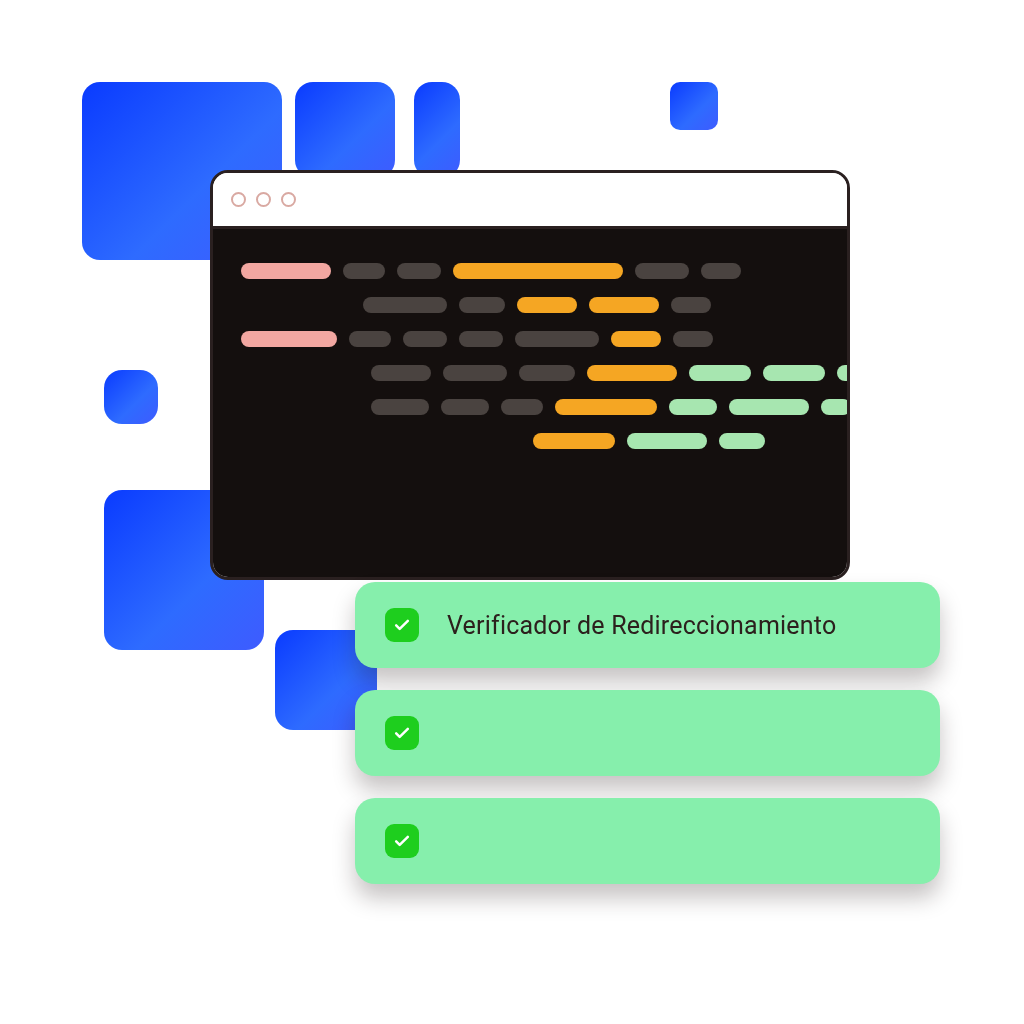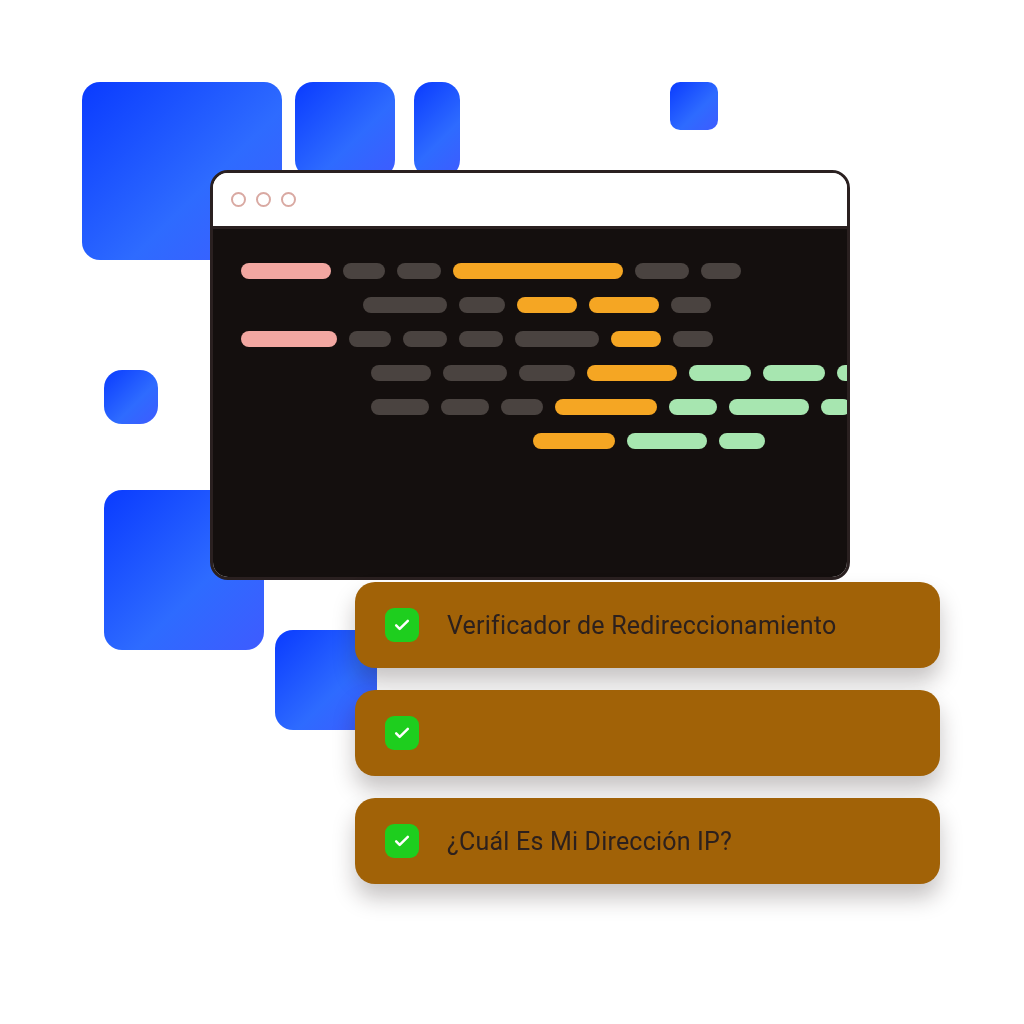--- a/index.html
+++ b/index.html
@@ -77,21 +77,21 @@
 .cards {
   position: absolute;
   left: 355px;
   top: 582px;
   width: 585px;
   display: flex;
   flex-direction: column;
   gap: 22px;
 }
 .card {
-  background: #a16207;
+  background: #86efac;
   border-radius: 20px;
   box-shadow: 0 14px 22px rgba(30, 20, 18, 0.25);
   padding: 26px 30px;
   display: flex;
   align-items: center;
   gap: 28px;
 }
 .check {
   width: 34px;
   height: 34px;
@@ -197,16 +197,15 @@
             <path d="M5 12.5l4.2 4.2L19 7" stroke="#fff" stroke-width="3" stroke-linecap="round" stroke-linejoin="round"></path>
           </svg>
       </div>
     </div>
     <div class="card">
       <div class="check">
         <svg viewBox="0 0 24 24" fill="none">
             <path d="M5 12.5l4.2 4.2L19 7" stroke="#fff" stroke-width="3" stroke-linecap="round" stroke-linejoin="round"></path>
           </svg>
       </div>
-      <span class="card-label">¿Cuál Es Mi Dirección IP?</span>
     </div>
   </div>
 </div>
 
 </body></html>

